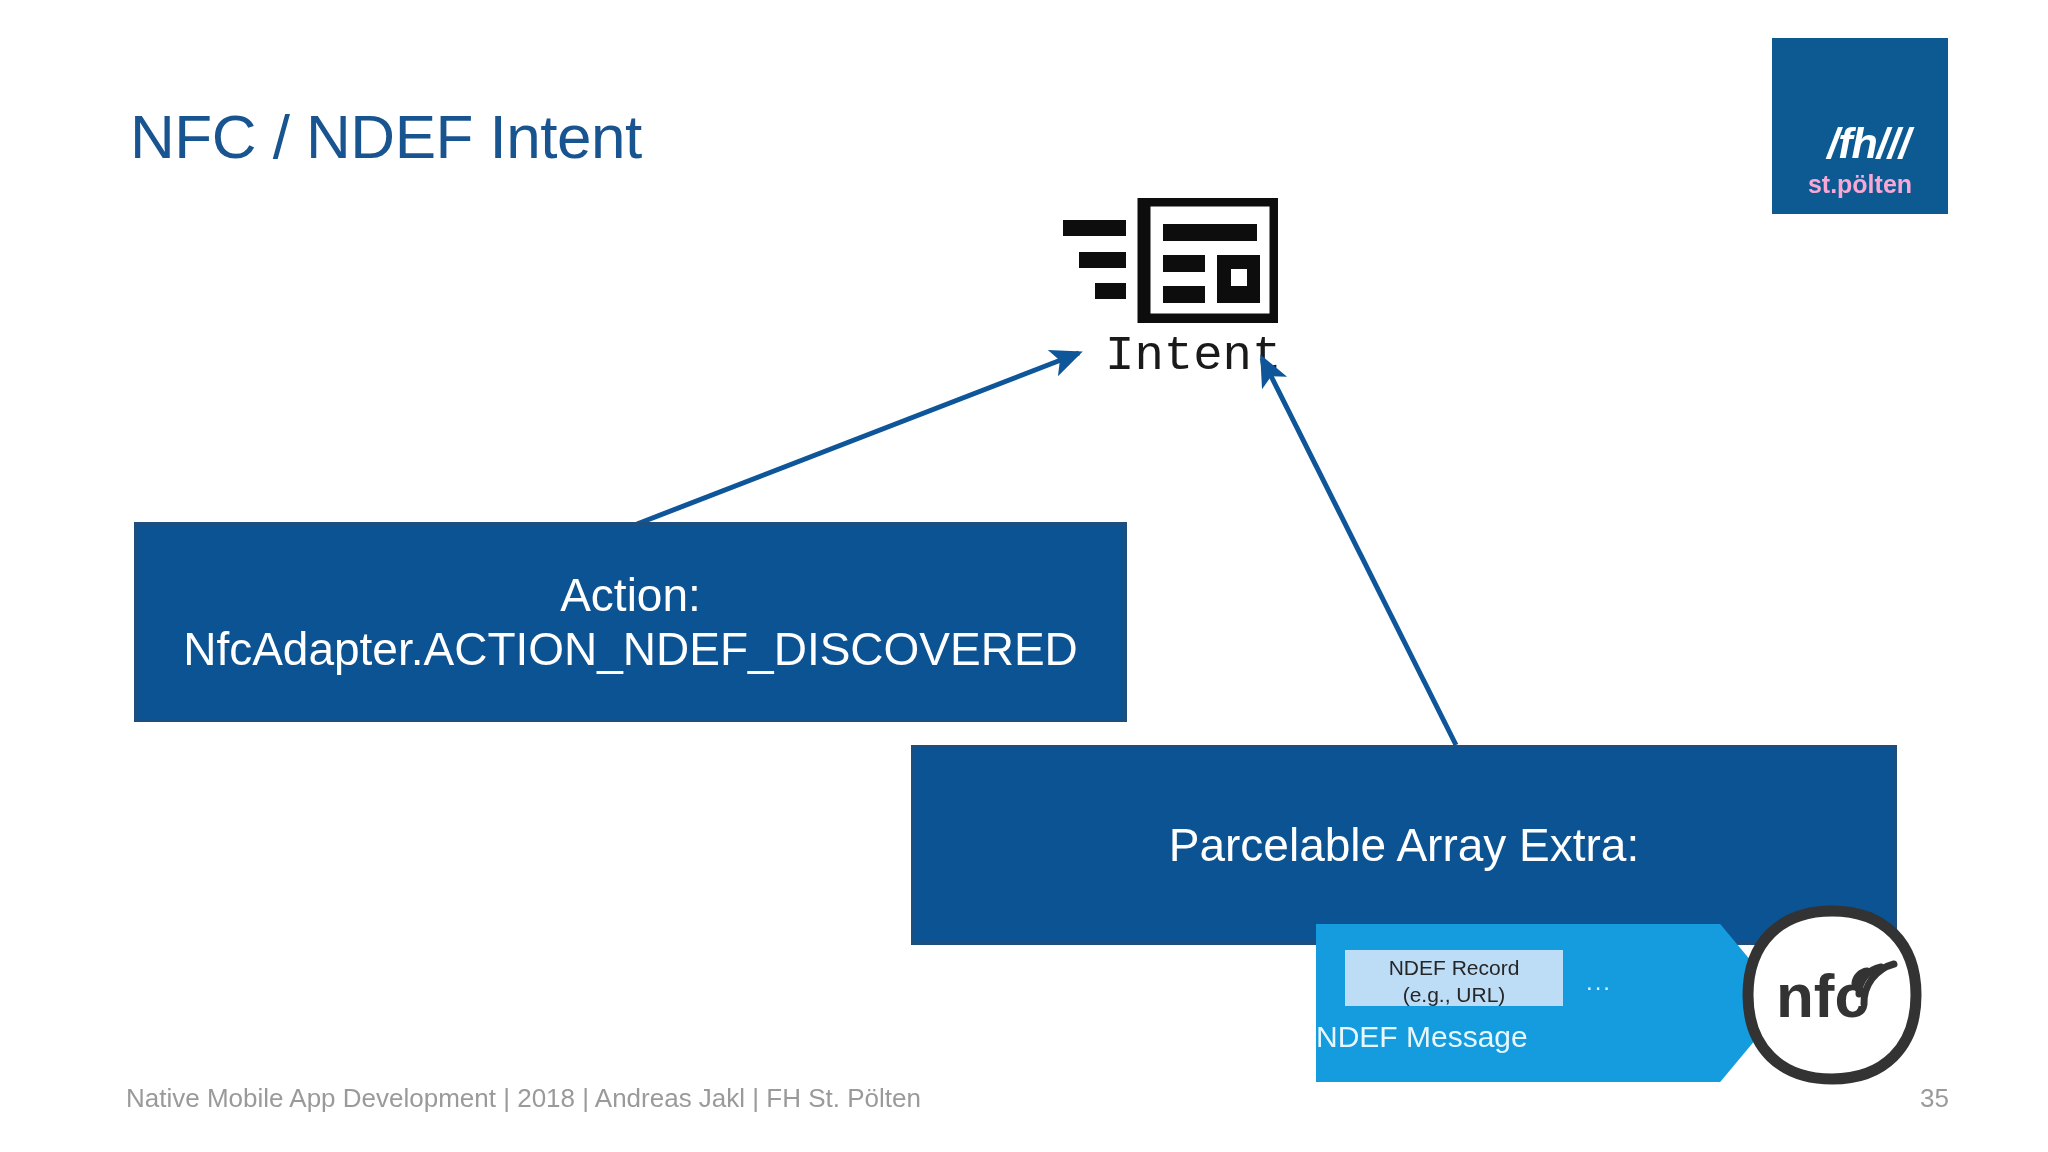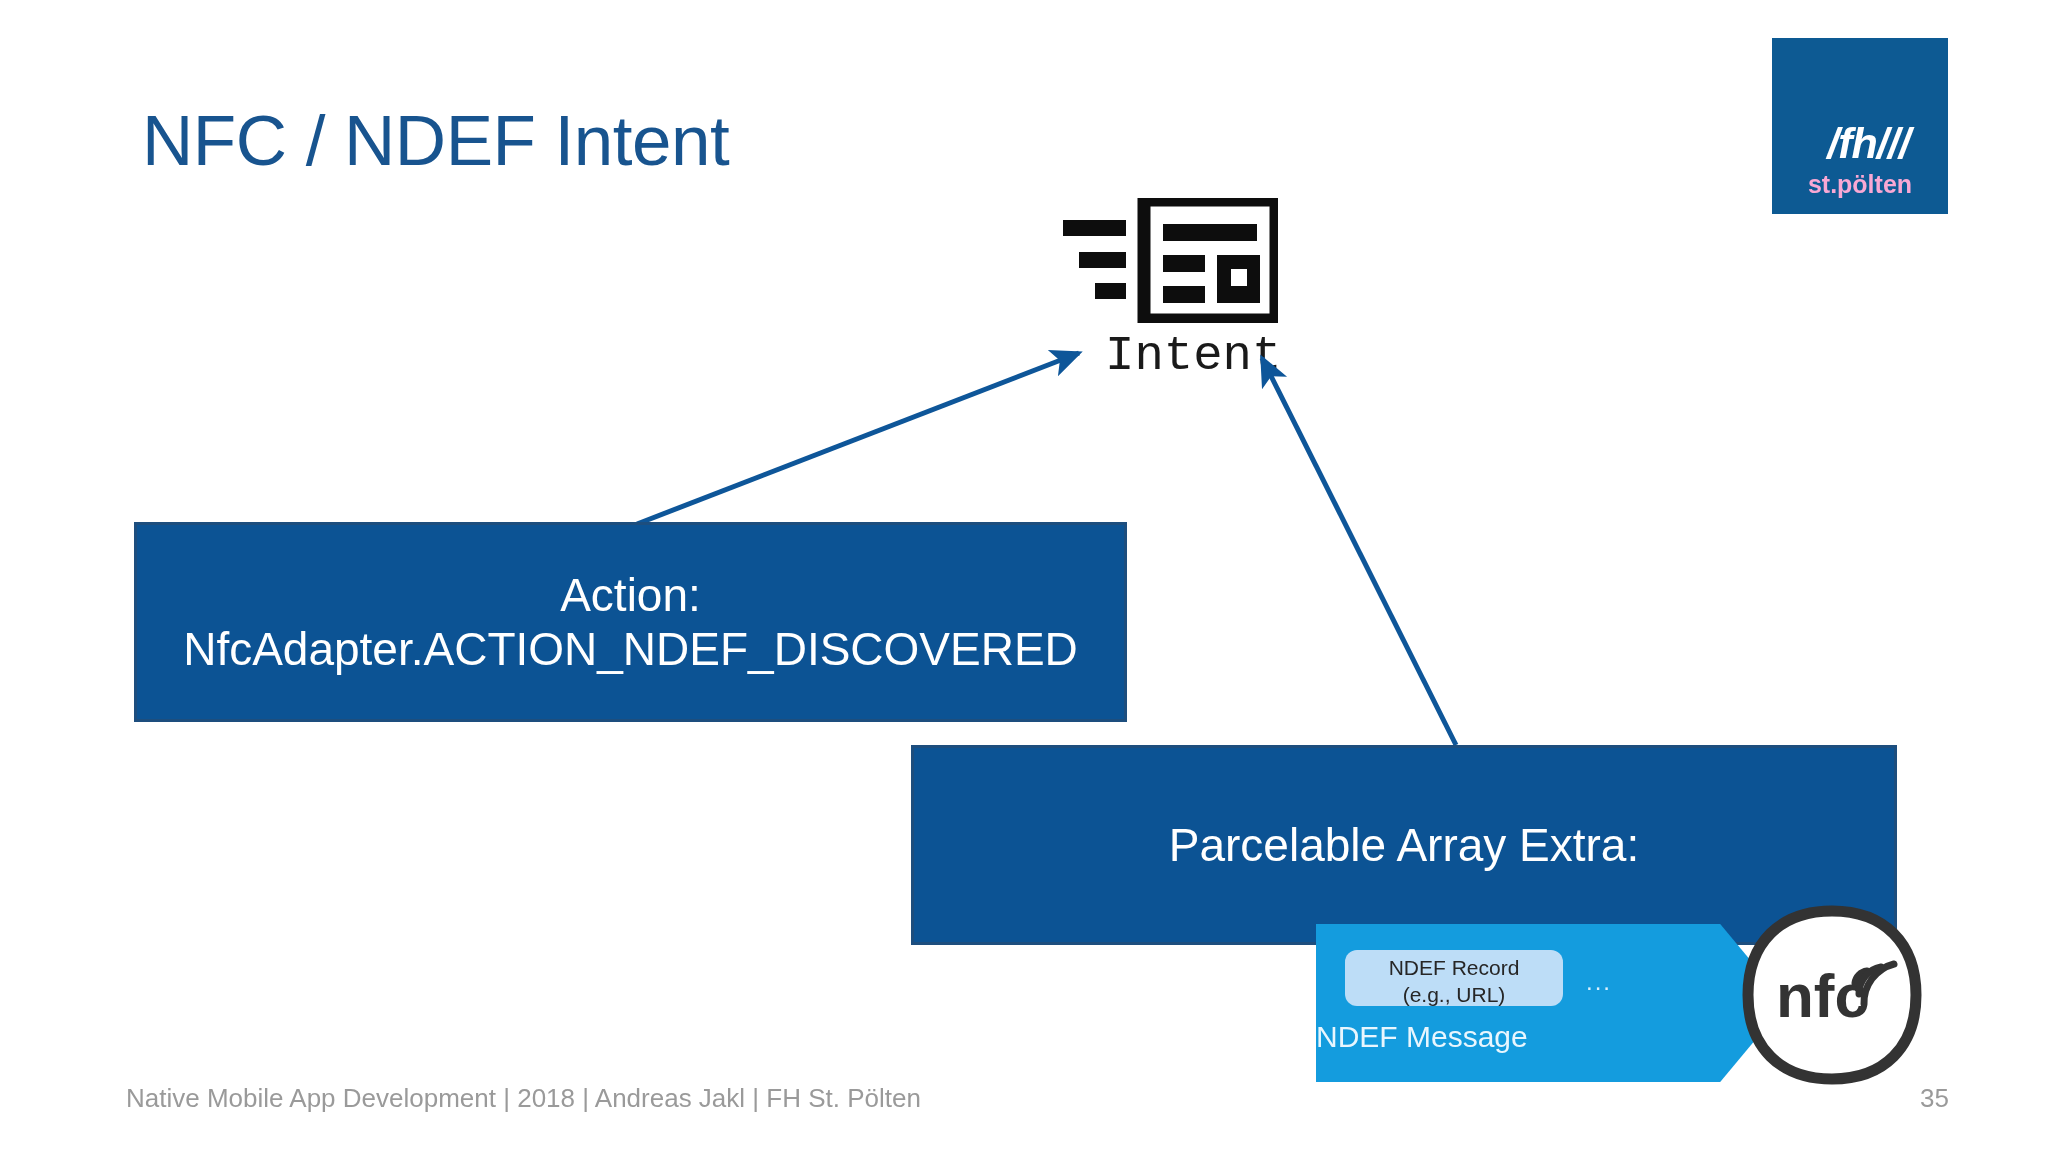--- a/index.html
+++ b/index.html
@@ -14,23 +14,23 @@
     position: relative;
     width: 2048px;
     height: 1152px;
     background: #ffffff;
     overflow: hidden;
   }
 
   
   #slide-title {
     position: absolute;
-    left: 142px;
+    left: 130px;
     top: 104px;
-    font-size: 71px;
+    font-size: 62px;
     font-weight: 400;
     letter-spacing: -0.5px;
     color: #18548F;
     line-height: 1.05;
     white-space: nowrap;
   }
 
   
   #fh-logo {
     position: absolute;
@@ -155,21 +155,20 @@
     top: 26px;
     width: 218px;
     height: 56px;
     background: #BDDDF7;
     color: #262626;
     font-size: 21px;
     line-height: 1.3;
     padding-top: 4px;
     box-sizing: border-box;
     text-align: center;
-    border-radius: 12px;
   }
   #ndef-ellipsis {
     position: absolute;
     left: 270px;
     top: 46px;
     color: #DFF1FC;
     font-size: 24px;
     letter-spacing: 2px;
     line-height: 1;
   }

